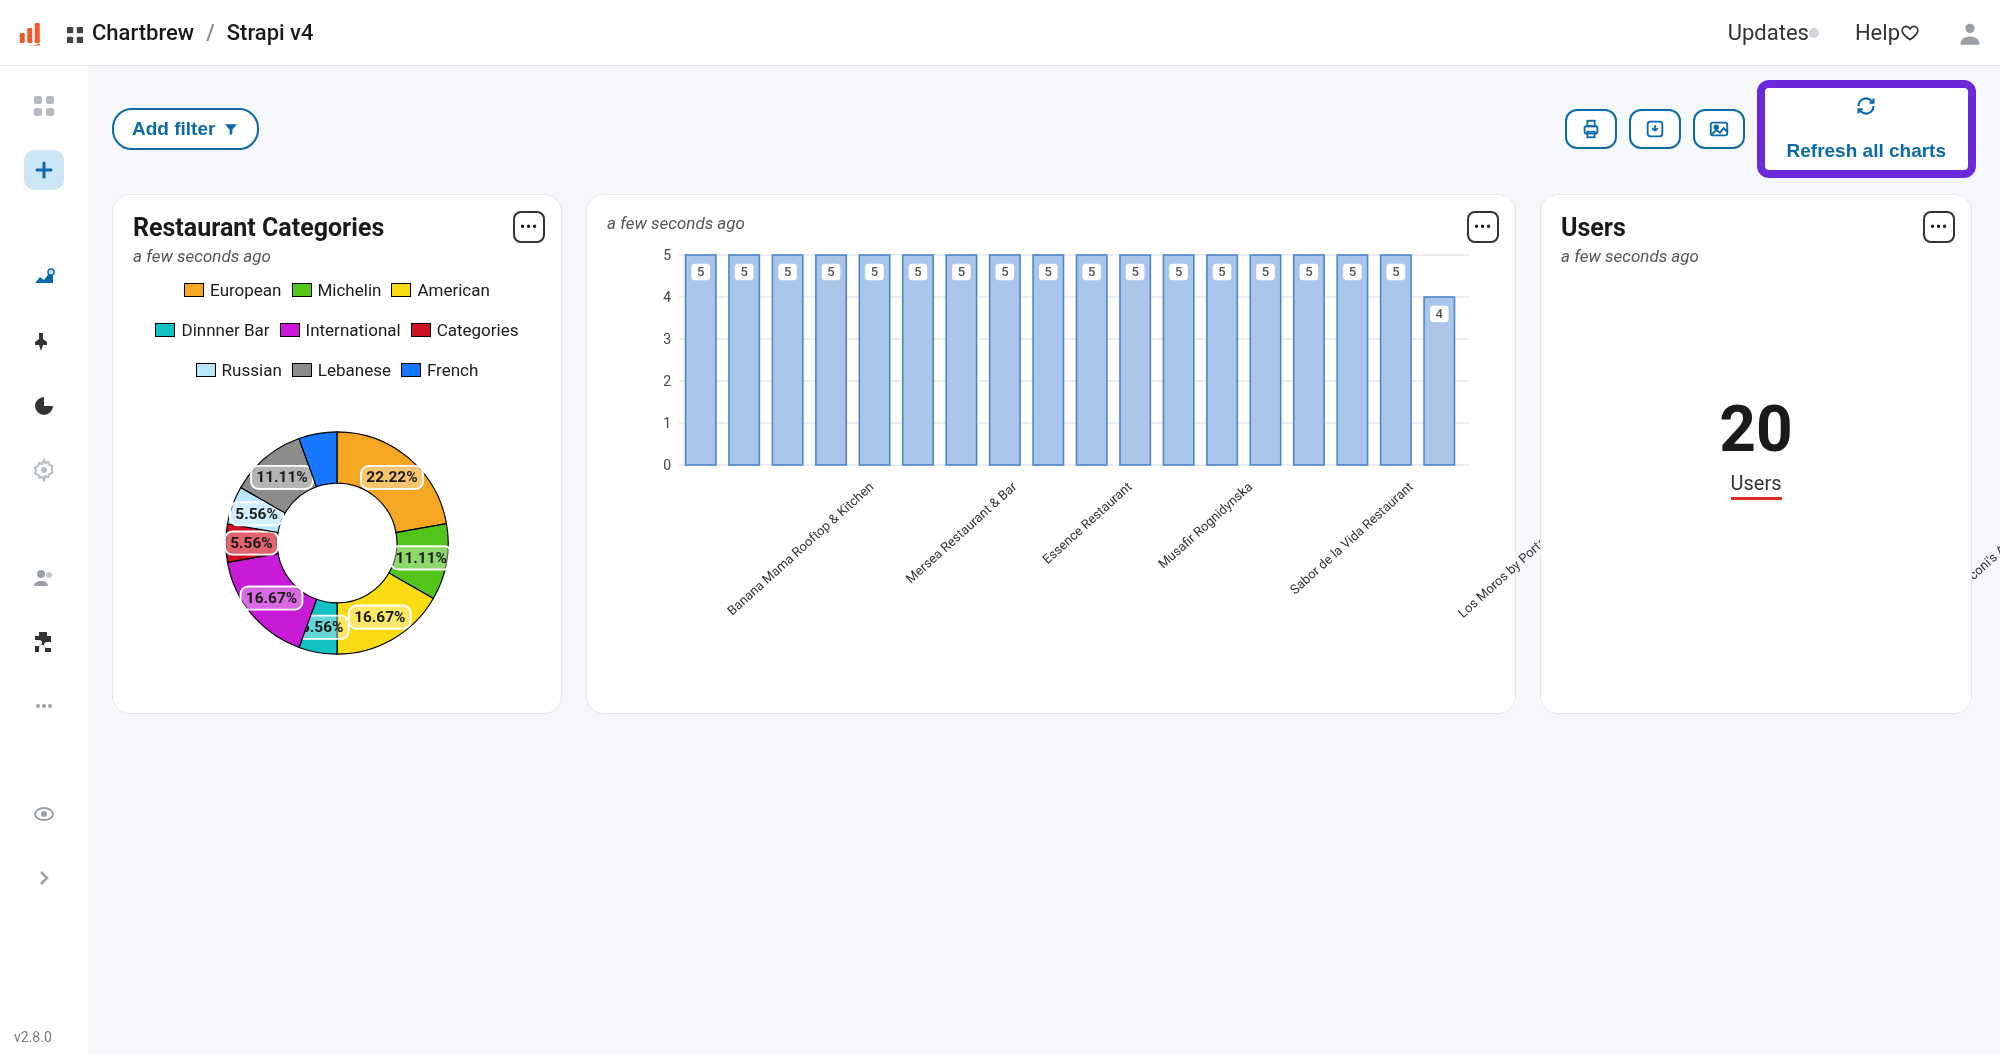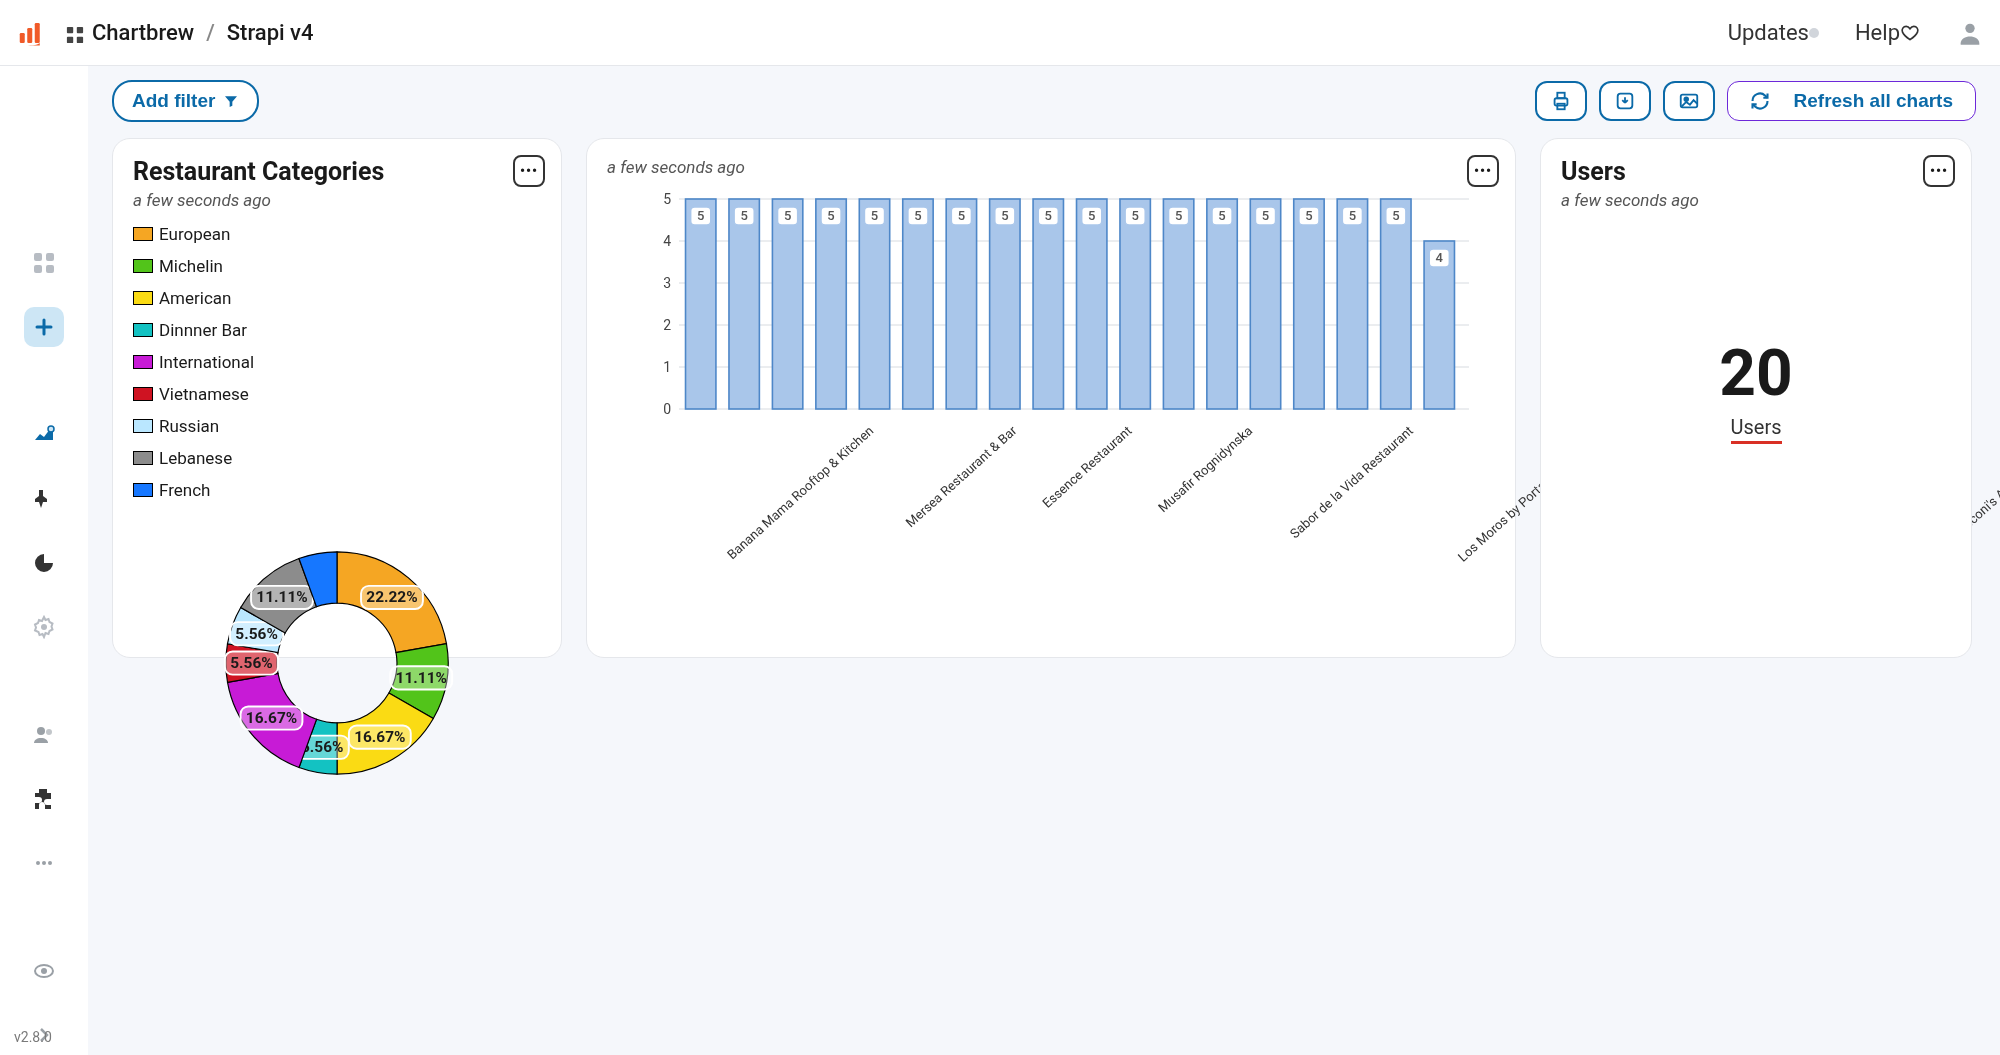--- a/index.html
+++ b/index.html
@@ -11,48 +11,48 @@
 .breadcrumb { display: flex; align-items: center; gap: 8px; font-size: 22px; font-weight: 500; }
 .breadcrumb .grid-icon { width: 18px; height: 18px; }
 .breadcrumb .sep { color: #888; margin: 0 4px; }
 .topbar-spacer { flex: 1; }
 .top-link { font-size: 22px; color: #333; display: flex; align-items: center; margin-left: 36px; cursor: pointer; }
 .dot-grey { width: 10px; height: 10px; border-radius: 50%; background: #d1d5db; }
 .heart-outline { width: 20px; height: 20px; }
 .avatar { width: 28px; height: 28px; margin-left: 36px; }
 
 
-.sidebar { position: absolute; left: 0; top: 66px; bottom: 0; width: 88px; background: #fff; display: flex; flex-direction: column; align-items: center; padding-top: 20px; gap: 24px; justify-content: flex-end; }
+.sidebar { position: absolute; left: 0; top: 66px; bottom: 0; width: 88px; background: #fff; display: flex; flex-direction: column; align-items: center; padding-top: 20px; gap: 24px; }
 .side-item { width: 40px; height: 40px; display: flex; align-items: center; justify-content: center; border-radius: 10px; cursor: pointer; }
 .side-item.add-btn { background: #cde6f5; color: #0b6aa8; font-weight: bold; }
 .side-item svg { width: 24px; height: 24px; }
 .side-gap { height: 20px; }
 .version-label { position: absolute; bottom: 10px; left: 14px; font-size: 14px; color: #7a7a7a; }
 
 
 .content { position: absolute; left: 88px; right: 0; top: 66px; bottom: 0; padding: 14px 24px; }
 .actionbar { display: flex; align-items: center; gap: 12px; margin-bottom: 16px; }
 .btn-outline { border: 2px solid #0b6aa8; color: #0b6aa8; background: #fff; border-radius: 20px; padding: 8px 18px; font-size: 19px; font-weight: 600; display: flex; align-items: center; gap: 8px; cursor: pointer; }
 .icon-btn { border: 2px solid #0b6aa8; background: #fff; border-radius: 12px; width: 52px; height: 40px; display: flex; align-items: center; justify-content: center; cursor: pointer; }
 .icon-btn svg { width: 22px; height: 22px; color: #0b6aa8; }
-.refresh-btn { border: 1px solid #6d28d9; color: #0b6aa8; background: #fff; border-radius: 12px; padding: 8px 22px; font-size: 19px; font-weight: 600; display: flex; align-items: center; gap: 24px; cursor: pointer; }
+.refresh-btn { border: 8px solid #6d28d9; color: #0b6aa8; background: #fff; border-radius: 12px; padding: 8px 22px; font-size: 19px; font-weight: 600; display: flex; align-items: center; gap: 24px; cursor: pointer; flex-direction: column; }
 .actionbar-spacer { flex: 1; }
 
 
 .cards { display: flex; gap: 24px; }
 .card { background: #fff; border: 1px solid #e5e7eb; border-radius: 18px; padding: 18px 20px; position: relative; }
 .card-1 { width: 450px; height: 520px; }
 .card-2 { width: 930px; height: 520px; }
 .card-3 { width: 432px; height: 520px; }
 .card-title { font-size: 25px; font-weight: 700; margin-bottom: 4px; }
 .card-time { font-size: 17px; font-style: italic; color: #555; }
 .card-more { position: absolute; top: 16px; right: 16px; width: 32px; height: 32px; border: 2px solid #333; border-radius: 8px; display: flex; align-items: center; justify-content: center; cursor: pointer; font-weight: bold; letter-spacing: 1px; font-size: 14px; }
 
 
-.donut-legend { display: flex; flex-wrap: wrap; gap: 12px 10px; margin-top: 14px; font-size: 17px; flex-direction: column; }
+.donut-legend { display: flex; flex-wrap: wrap; justify-content: center; gap: 20px 10px; margin-top: 14px; font-size: 17px; }
 .legend-item { display: flex; align-items: center; gap: 6px; }
 .legend-swatch { width: 20px; height: 14px; border: 1px solid #000; }
 
 
 .donut-wrap { display: flex; justify-content: center; margin-top: 18px; }
 .donut-svg { width: 290px; height: 290px; }
 .donut-label-box { fill: rgba(255,255,255,.35); stroke: #fff; stroke-width: 2; rx: 8; }
 .donut-label-text { fill: #1a1a1a; font-size: 16px; font-weight: 700; }
 
 
@@ -255,21 +255,21 @@
           <span class="legend-item">
             <span class="legend-swatch" style="background:#13c2c2"></span>
             <span>Dinnner Bar</span>
           </span>
           <span class="legend-item">
             <span class="legend-swatch" style="background:#c71bd6"></span>
             <span>International</span>
           </span>
           <span class="legend-item">
             <span class="legend-swatch" style="background:#cf1322"></span>
-            <span>Vietnamese</span>
+            <span>Categories</span>
           </span>
           <span class="legend-item">
             <span class="legend-swatch" style="background:#bae7ff"></span>
             <span>Russian</span>
           </span>
           <span class="legend-item">
             <span class="legend-swatch" style="background:#8c8c8c"></span>
             <span>Lebanese</span>
           </span>
           <span class="legend-item">

